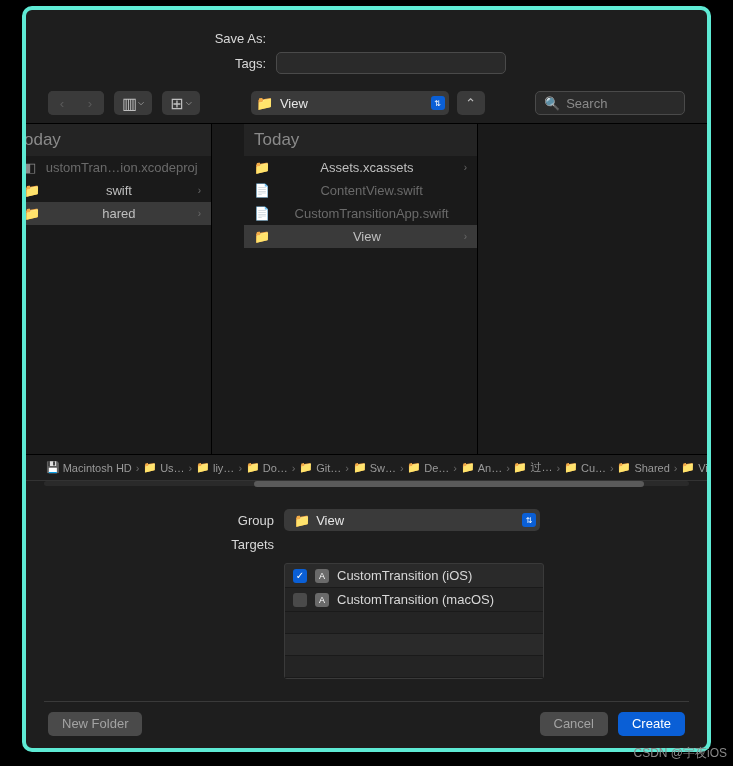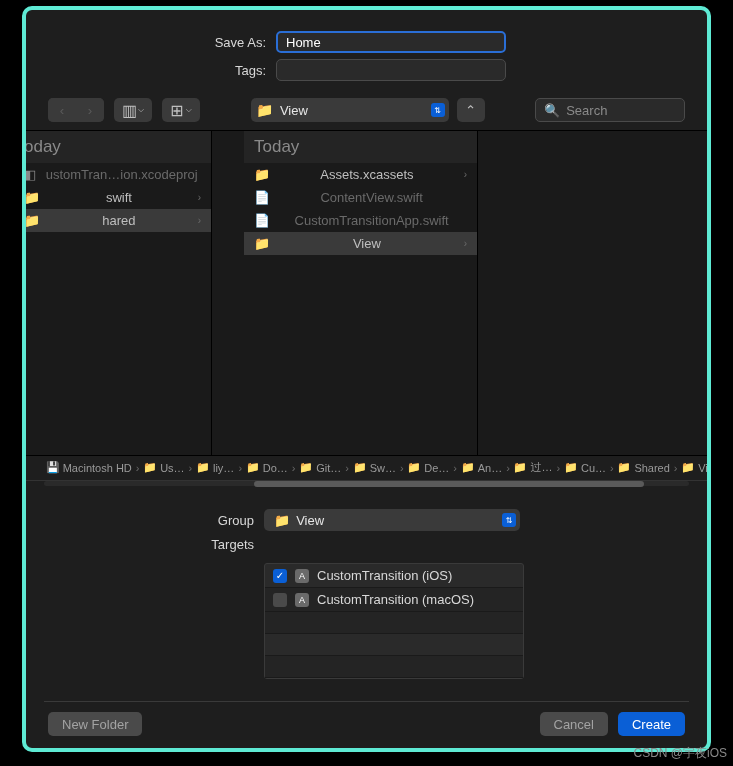--- a/index.html
+++ b/index.html
@@ -30,21 +30,21 @@
 .file-row.dimmed { color: #6a6a6a; }
 .file-row.selected { background: #3a3a3a; }
 .file-row .folder-ic { color: #1e90ff; font-size: 13px; }
 .file-row .doc-ic { color: #8a8a8a; font-size: 13px; }
 .breadcrumb { display: flex; align-items: center; gap: 4px; padding: 6px 20px; font-size: 11px; color: #9a9a9a; white-space: nowrap; overflow: hidden; border-bottom: 1px solid #333; }
 .breadcrumb .bc-item { display: flex; align-items: center; gap: 3px; }
 .breadcrumb .bc-sep { color: #6a6a6a; }
 .breadcrumb .folder-ic { color: #1e90ff; font-size: 11px; }
 .scroll-track { height: 6px; background: #2a2a2a; margin: 0 18px; border-radius: 3px; position: relative; }
 .scroll-thumb { position: absolute; left: 210px; width: 390px; height: 6px; background: #5a5a5a; border-radius: 3px; }
-.bottom-form { padding: 20px 18px 10px; }
+.bottom-form { padding: 20px 38px 10px; }
 .group-dd { width: 256px; height: 22px; background: #3a3a3a; border-radius: 5px; display: flex; align-items: center; padding: 0 4px 0 10px; color: #e6e6e6; font-size: 13px; gap: 6px; }
 .targets-box { margin-left: 220px; margin-top: 8px; width: 260px; background: #2a2a2a; border: 1px solid #3a3a3a; border-radius: 3px; }
 .target-row { display: flex; align-items: center; gap: 8px; padding: 4px 8px; font-size: 13px; color: #d8d8d8; border-bottom: 1px solid #1a1a1a; }
 .target-row.alt { background: #242424; }
 .target-row.empty { height: 22px; }
 .chk { width: 14px; height: 14px; border-radius: 3px; display: flex; align-items: center; justify-content: center; font-size: 10px; color: #fff; }
 .chk.on { background: #0a5fd6; }
 .chk.off { background: #4a4a4a; }
 .app-ic { width: 14px; height: 14px; background: #6a6a6a; border-radius: 3px; display: flex; align-items: center; justify-content: center; font-size: 9px; color: #fff; }
 .divider { height: 1px; background: #3a3a3a; margin: 12px 18px 0; }
@@ -55,21 +55,20 @@
 .spacer { flex: 1; }
 .watermark { position: absolute; right: 6px; bottom: 4px; color: #888; font-size: 12px; }
 </style>
 </head>
 <body>
 
 <div class="window">
 
   <div class="form-row">
     <span class="lbl">Save As:</span>
-    <input class="text-input focused" value="Home" style="">
   </div>
   <div class="form-row">
     <span class="lbl">Tags:</span>
     <input class="text-input" value="" style="">
   </div>
 
   <div class="toolbar">
     <div class="tb-group">
       <button class="tb-btn disabled">
         <span>‹</span>

